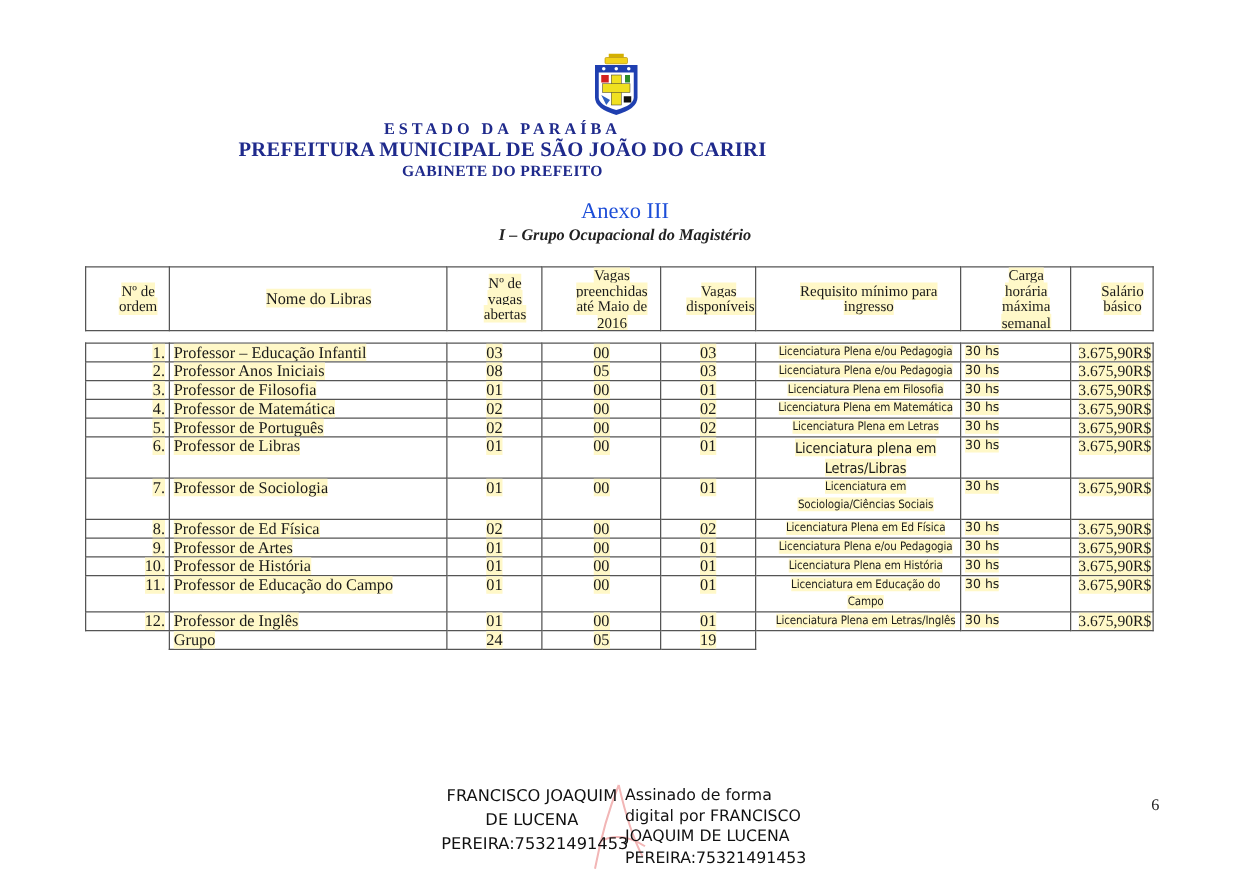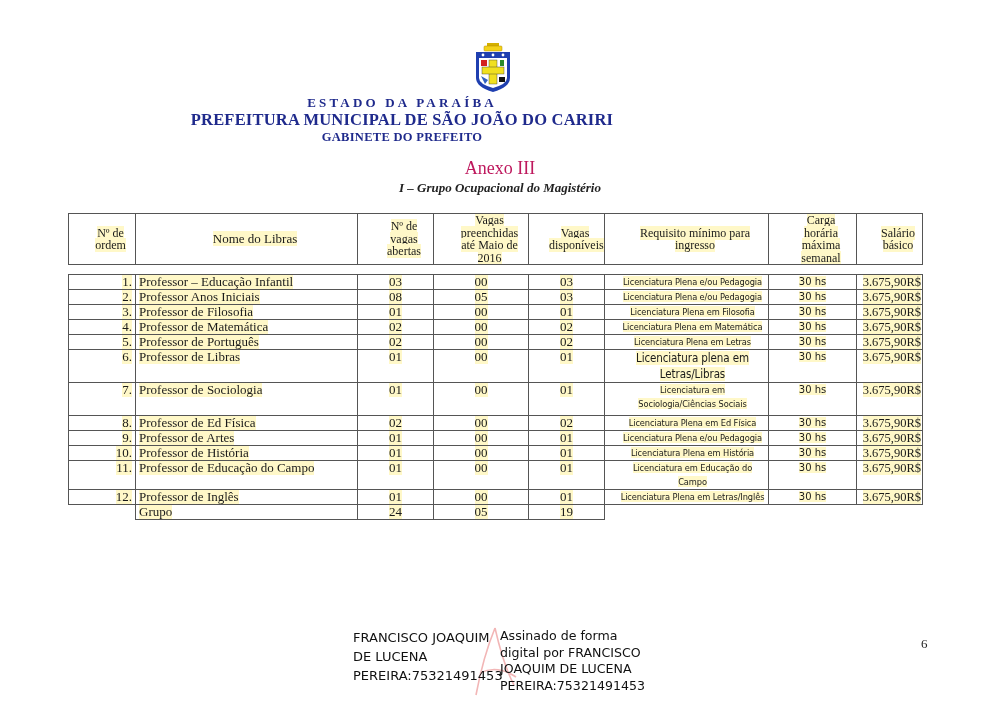--- a/index.html
+++ b/index.html
@@ -6,47 +6,47 @@
   body { width:1000px; height:708px; position:relative; overflow:hidden;
          font-family: "Liberation Serif", "DejaVu Serif", serif; color:#1a1a1a; }
 
   .logo { position:absolute; left:473px; top:42px; width:40px; height:52px; }
 
   .hdr { position:absolute; left:0; width:804px; text-align:center; font-weight:bold; color:#1f2a8c; }
   .hdr-state { top:95px; font-size:13px; letter-spacing:3.2px; }
   .hdr-pref  { top:110px; font-size:16.5px; letter-spacing:0.2px; }
   .hdr-gab   { top:130px; font-size:12.5px; letter-spacing:0.3px; }
 
-  .annex { position:absolute; top:158px; left:0; width:1000px; text-align:center; font-size:18px; color:#be185d; }
+  .annex { position:absolute; top:158px; left:0; width:1000px; text-align:center; font-size:18px; color:#1d4ed8; }
   .annex-sub { position:absolute; top:180px; left:0; width:1000px; text-align:center; font-size:13px; font-style:italic; font-weight:bold; color:#222; }
 
   .hl { background:#fff8c8; }
 
   table { border-collapse:collapse; position:absolute; table-layout:fixed; }
   td { border:1px solid #555; padding:0 3px; font-size:12.5px; line-height:14px; vertical-align:top; overflow:hidden; white-space:nowrap; }
 
   .thead { left:68px; top:213px; width:854px; }
   .thead td { height:44px; vertical-align:middle; text-align:center; white-space:normal; line-height:12.5px; font-size:12px;padding-left:20px; }
   .thead td.name-h { font-size:13px; }
 
   .tbody { left:68px; top:274px; width:854px; }
   .tbody td { height:14px; }
   .tbody tr.tall td { height:32px; }
   .c-num { text-align:right; font-size:13px; }
   .c-name { text-align:left; font-size:13px; }
   .c-cnt { text-align:center; font-size:13px; }
   .c-req { text-align:center; font-family:"DejaVu Sans Condensed","DejaVu Sans", sans-serif; font-size:9.2px; letter-spacing:-0.1px; line-height:14px; white-space:normal;padding-left:15px; }
   .c-req.big { font-size:11.5px; line-height:16px; }
-  .c-hrs { text-align:center; font-family:"DejaVu Sans", sans-serif; font-size:10px; }
+  .c-hrs { text-align:left; font-family:"DejaVu Sans", sans-serif; font-size:10px; }
   .c-sal { text-align:right; font-size:12.5px; padding-right:1px; padding-left:1px; }
 
   tr.total td.blank { border:none; }
 
   .sig { position:absolute; top:628px; font-family:"DejaVu Sans", sans-serif; font-size:13px; line-height:19px; color:#111; }
-  .sig-left { left:353px; width:145px; }
+  .sig-left { left:353px; width:145px;text-align:center; }
   .sig-right { left:500px; width:160px; font-size:12.6px; line-height:16.5px; top:628px; }
   .sig-mark { position:absolute; left:470px; top:625px; width:50px; height:75px; }
 
   .pageno { position:absolute; left:921px; top:636px; font-size:13px; color:#222; }
 </style>
 </head>
 <body>
 
 <svg class="logo" viewBox="0 0 40 52">
   <rect x="14" y="1" width="12" height="3" fill="#d4b000"></rect>

